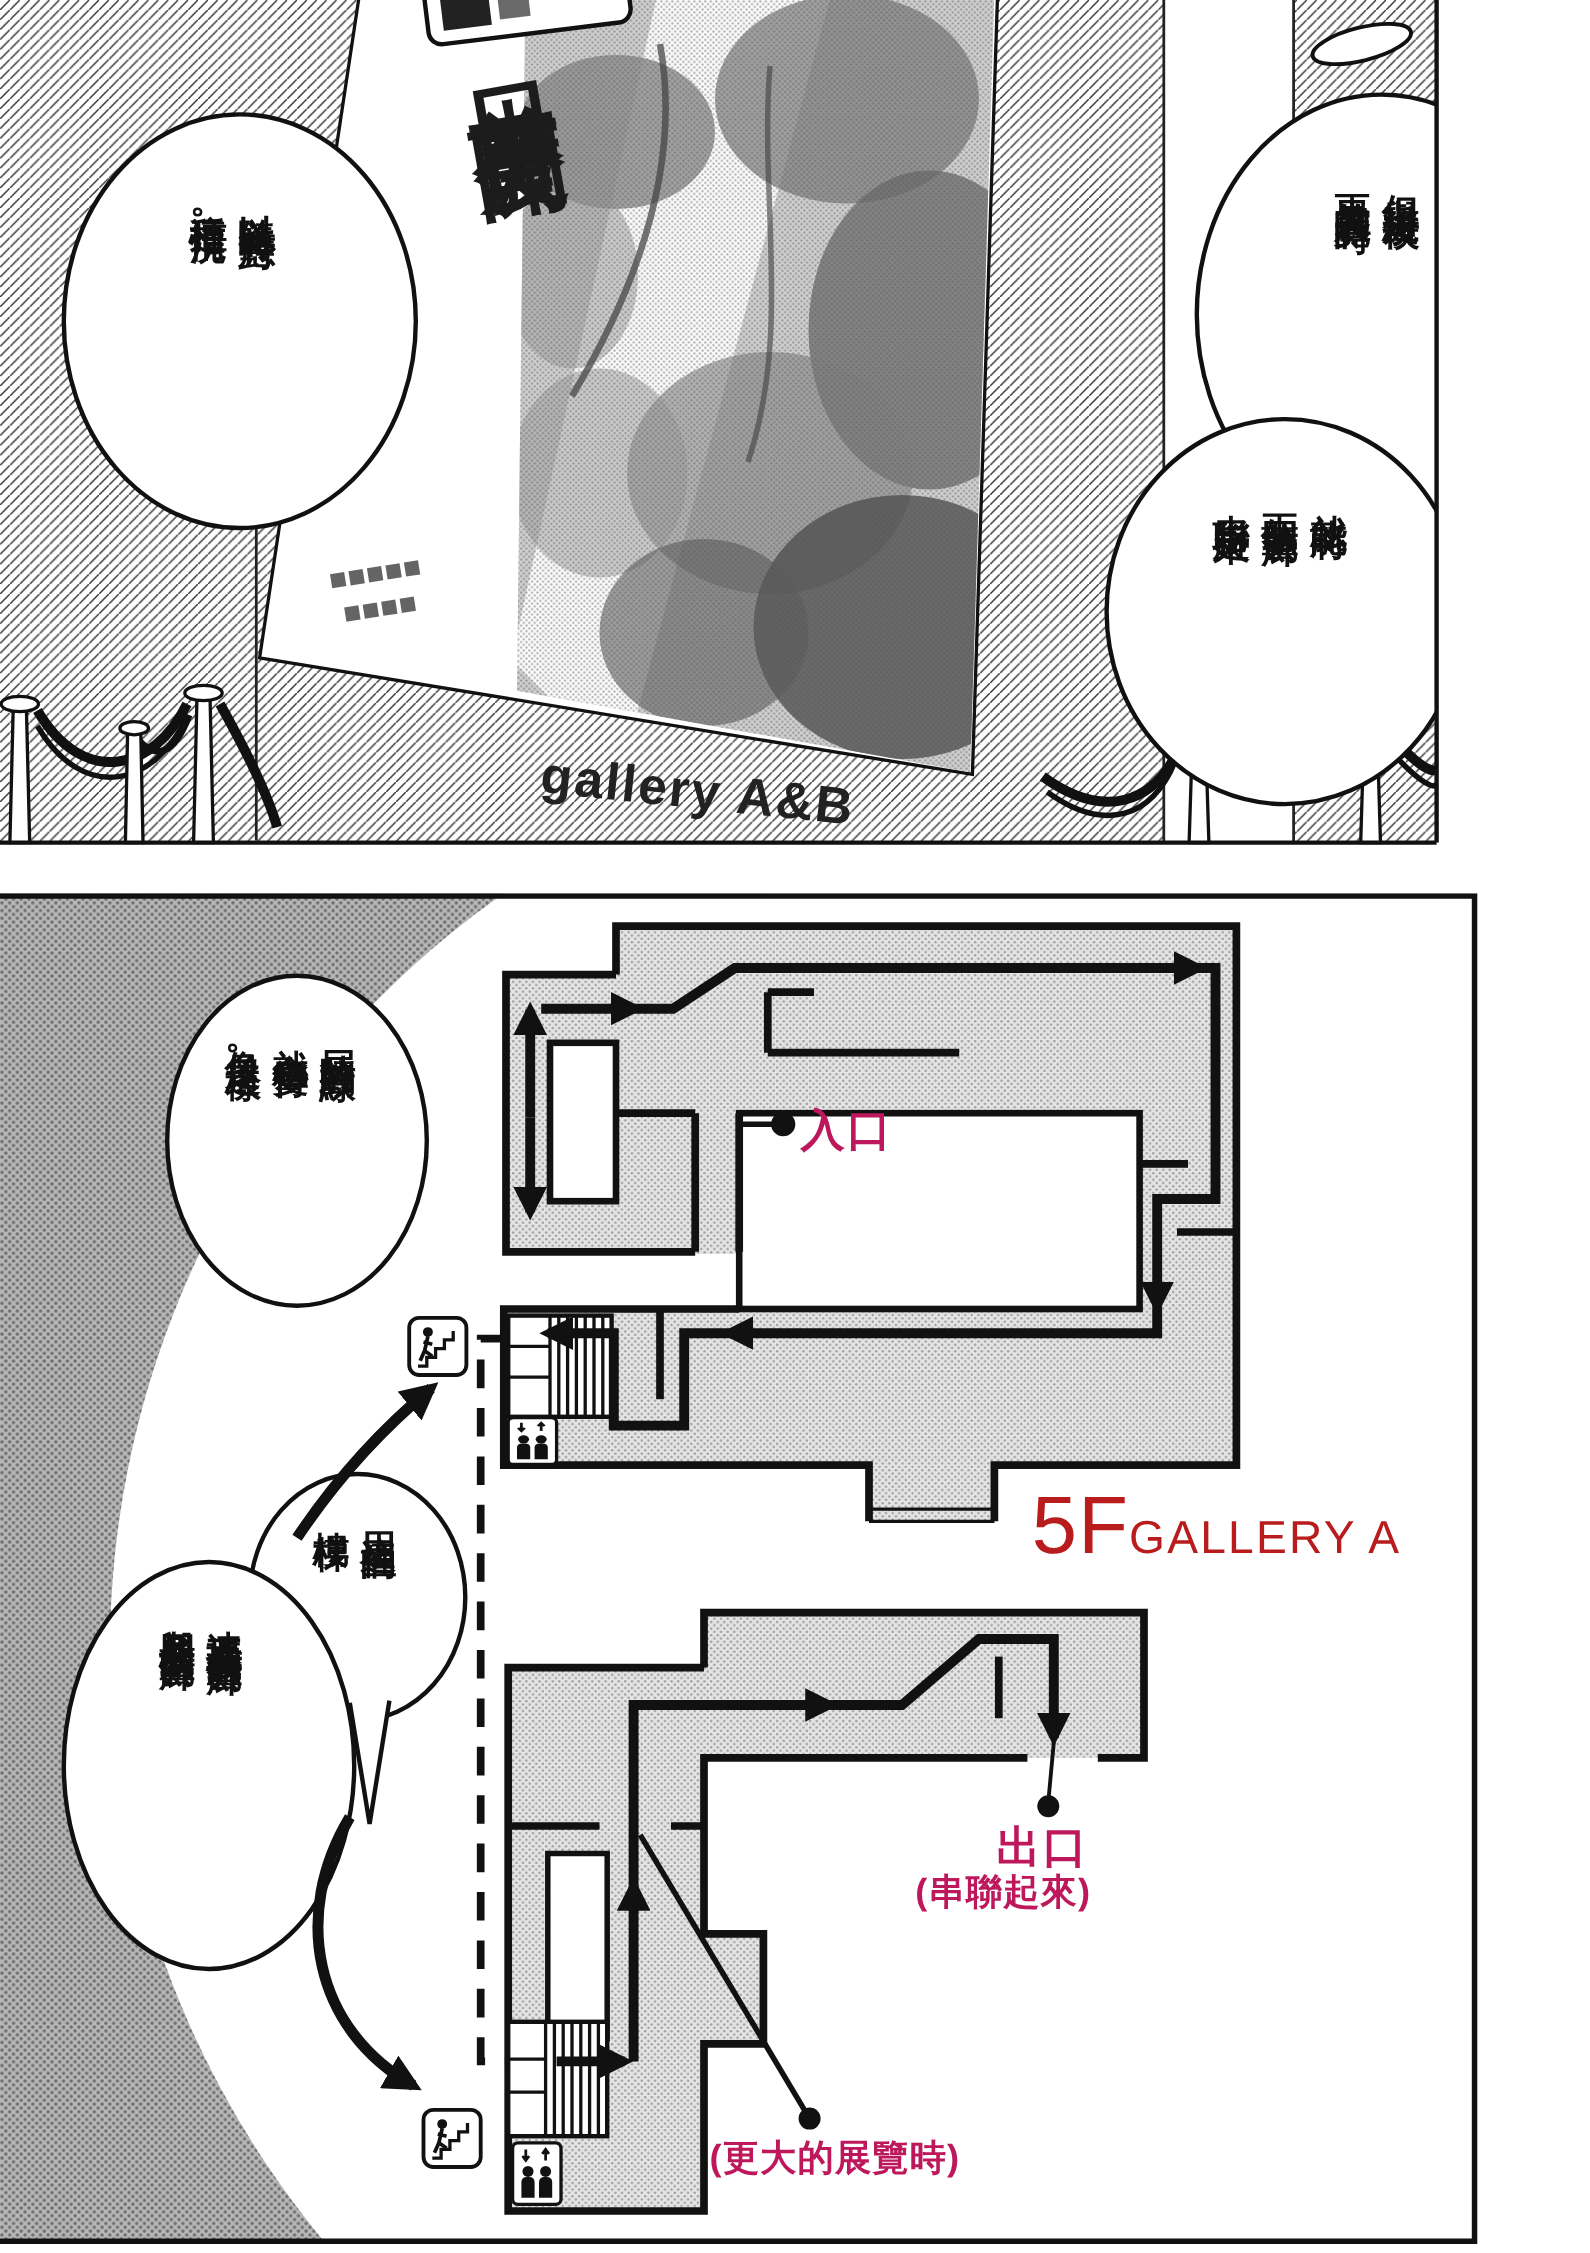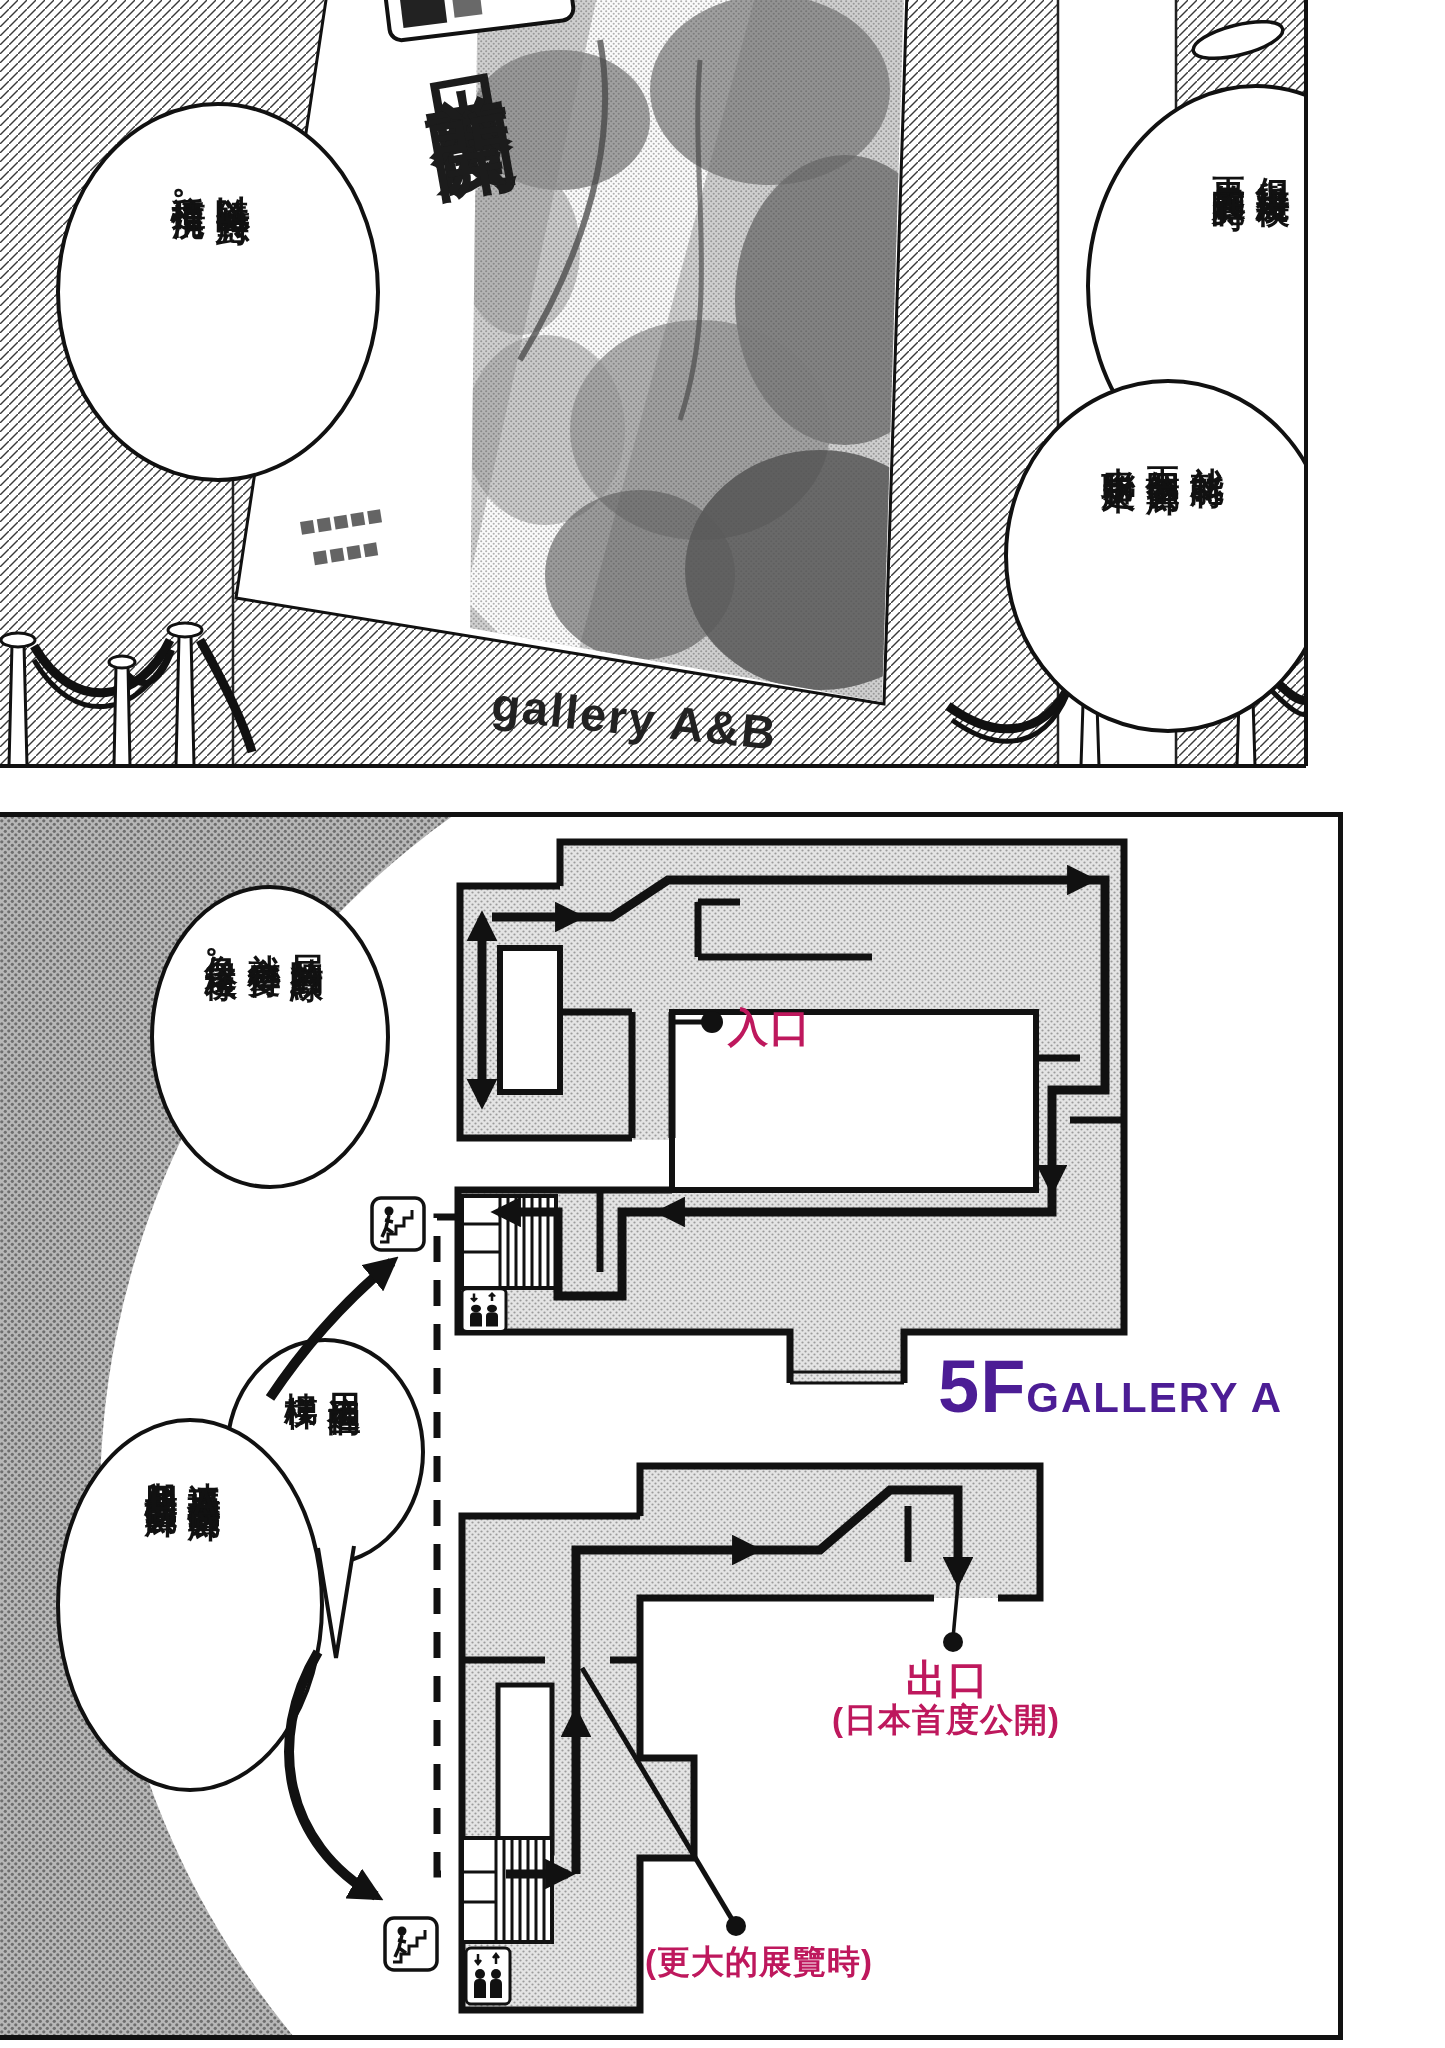--- a/index.html
+++ b/index.html
@@ -9,21 +9,21 @@
   .vtext{position:absolute;writing-mode:vertical-rl;text-orientation:upright;
          font-weight:800;color:#111;line-height:1.12;}
   .vtext > div{margin:0 6px;letter-spacing:4px;}
   .fs34{font-size:34px;}
   .fs33{font-size:33px;}
   .poster-title{position:absolute;left:392px;top:14px;writing-mode:vertical-rl;text-orientation:upright;
         font-family:"DejaVu Serif","Liberation Serif",serif;font-weight:900;font-size:84px;
         letter-spacing:8px;color:#1c1c1c;transform:rotate(-10deg);transform-origin:50% 0;}
   .gallery-label{position:absolute;left:492px;top:676px;font-size:47px;font-weight:800;
         letter-spacing:2px;color:#222;transform:rotate(6deg);transform-origin:0 50%;}
-  .maplabel{position:absolute;display:flex;align-items:flex-end;font-weight:700;color:#4c1d95;}
+  .maplabel{position:absolute;display:flex;align-items:flex-end;font-weight:400;color:#b91c1c;}
   .maplabel .big{font-size:74px;line-height:1;letter-spacing:1px;}
   .maplabel .small{font-size:42px;line-height:1;margin-left:0;padding-bottom:5px;letter-spacing:2px;}
   .hlabel{position:absolute;font-weight:900;color:#be185d;}
   .entrance{font-size:40px;letter-spacing:2px;}
   .exitword{font-size:40px;letter-spacing:2px;text-align:left;}
   .note{font-size:33px;font-weight:800;letter-spacing:1px;white-space:nowrap;}
 </style>
 </head>
 <body>
 
@@ -311,17 +311,17 @@
   </div>
 
   <div class="hlabel entrance" style="left:728px;top:1000px;">入口</div>
 
   <div class="maplabel" style="left:938px;top:1350px;">
     <span class="big">5F</span>
     <span class="small">GALLERY A</span>
   </div>
 
   <div class="hlabel exitword" style="left:906px;top:1652px;width:104px;">出口</div>
-  <div class="hlabel note" style="left:832px;top:1698px;">(日本首度公開)</div>
+  <div class="hlabel note" style="left:832px;top:1698px;">(串聯起來)</div>
   <div class="hlabel note" style="left:645px;top:1940px;">(更大的展覽時)</div>
 
 
 </div>
 
 </body></html>

